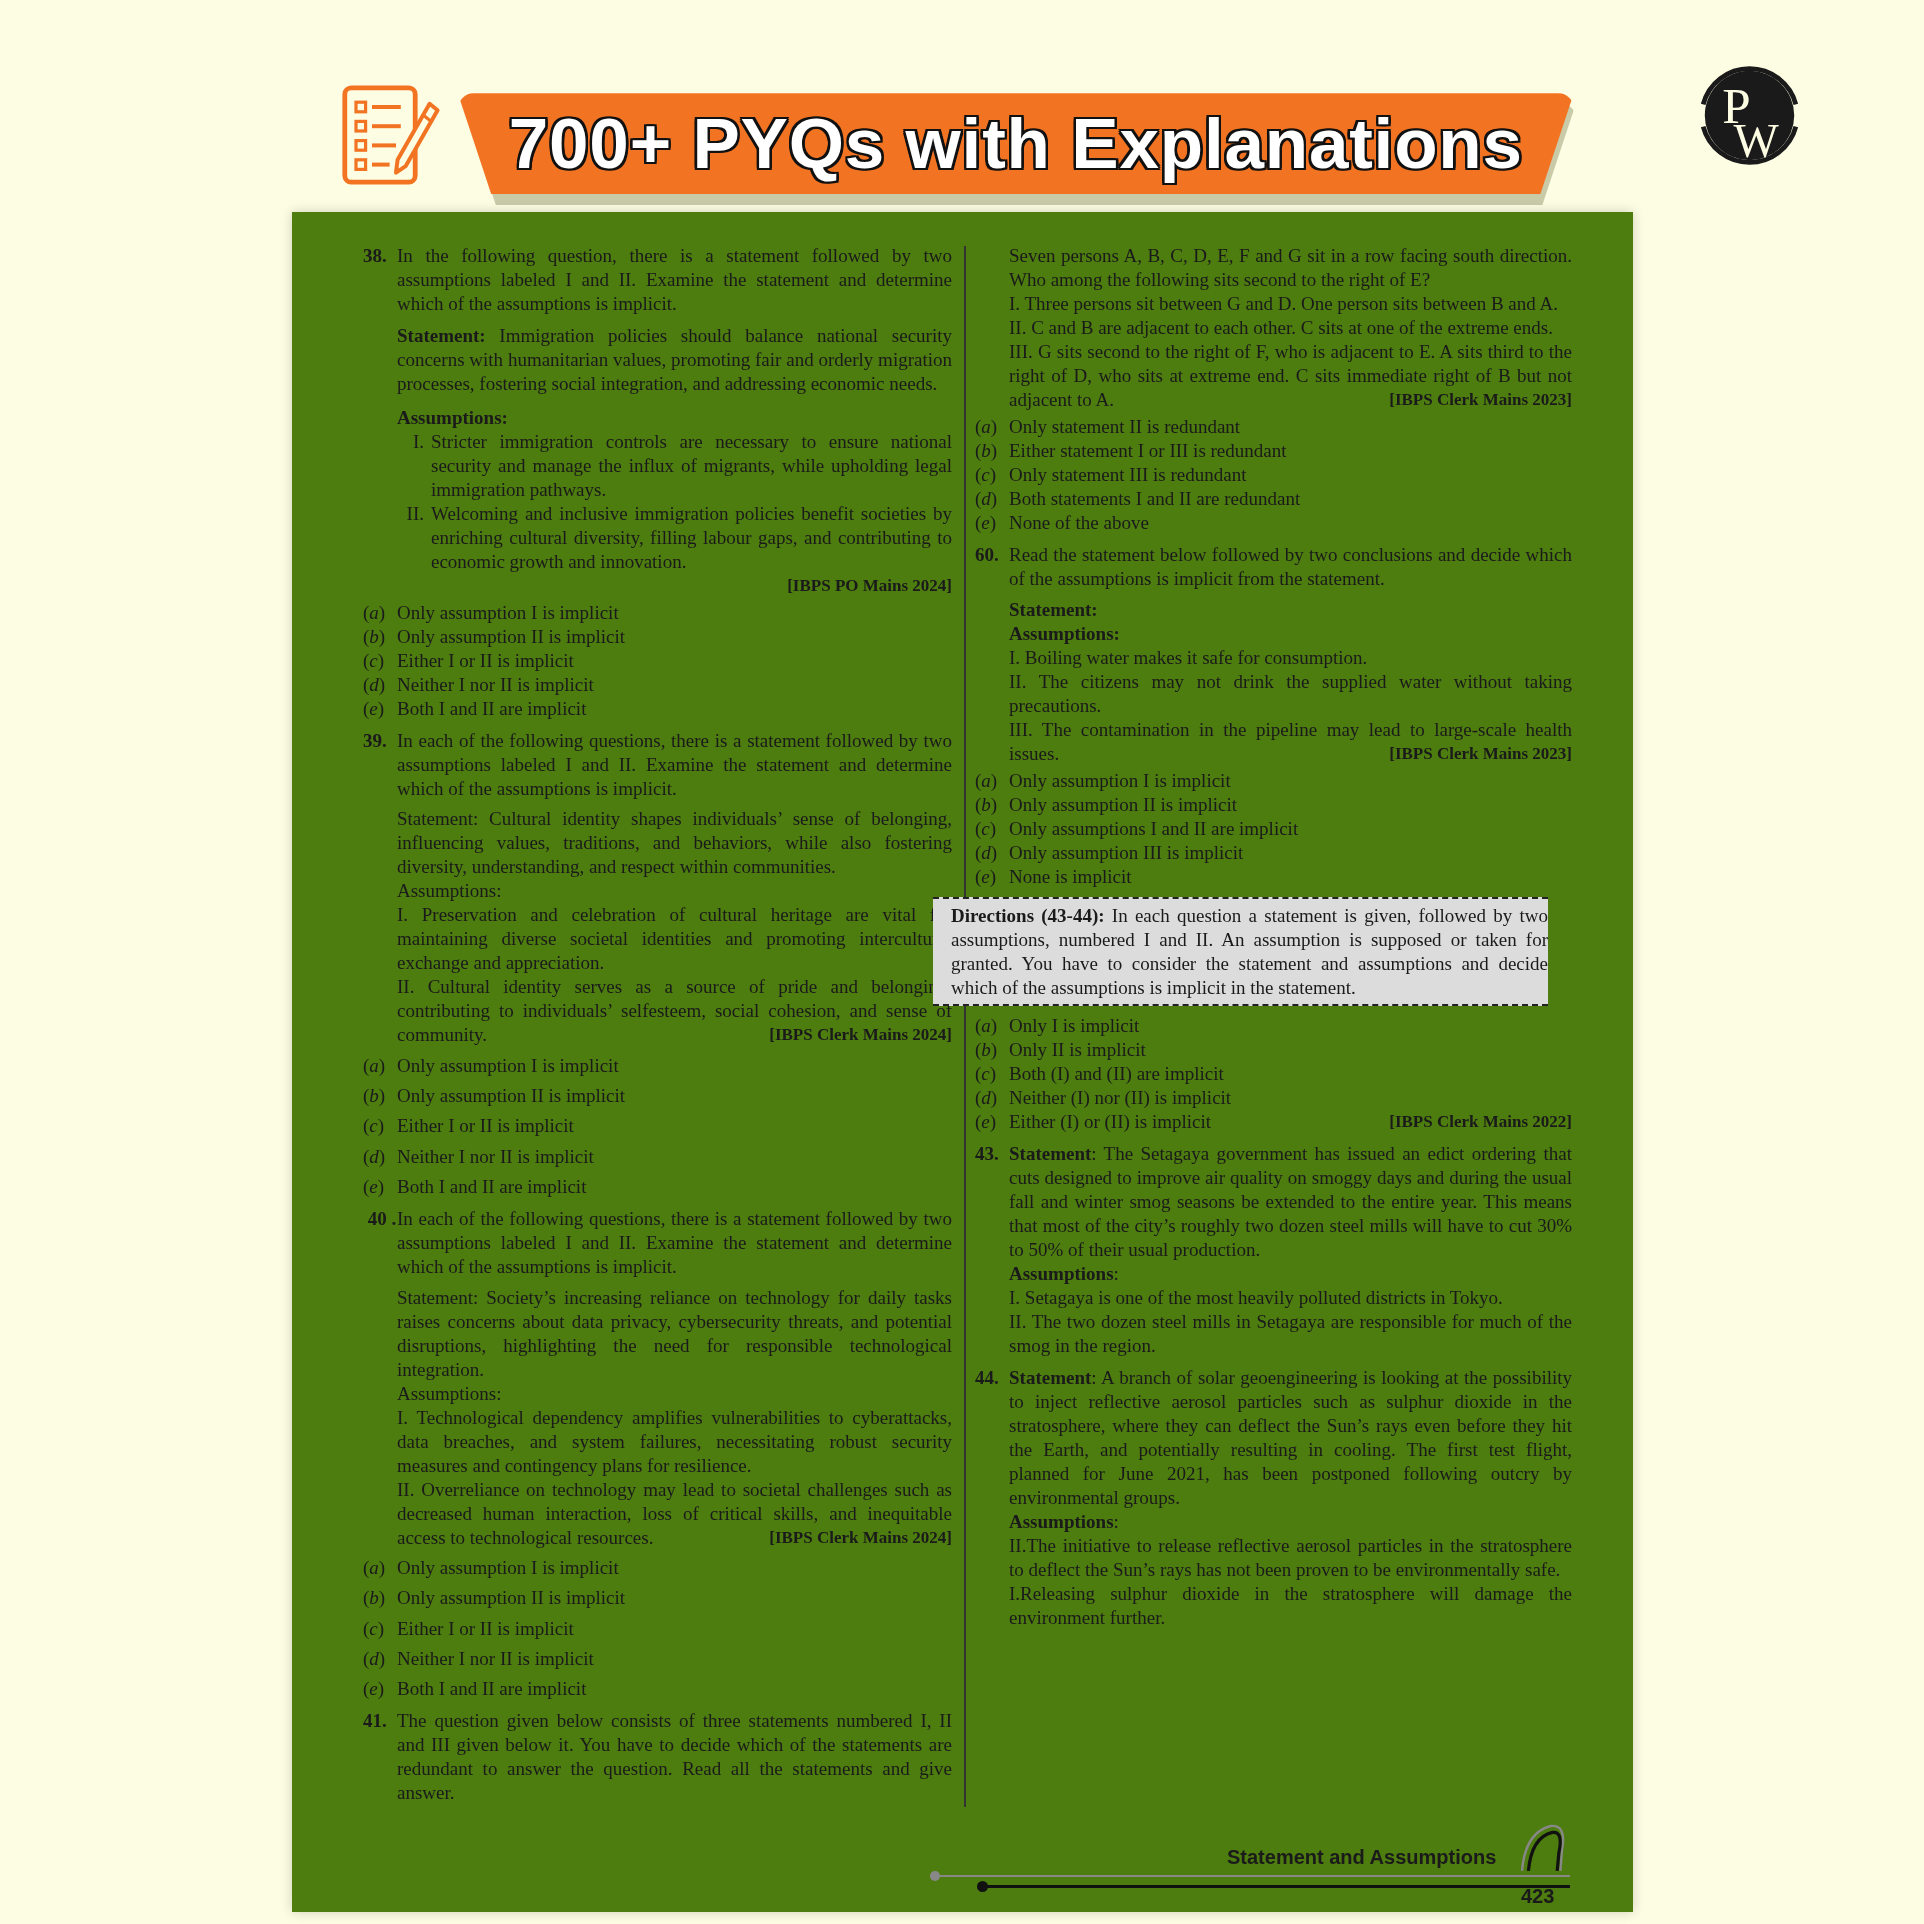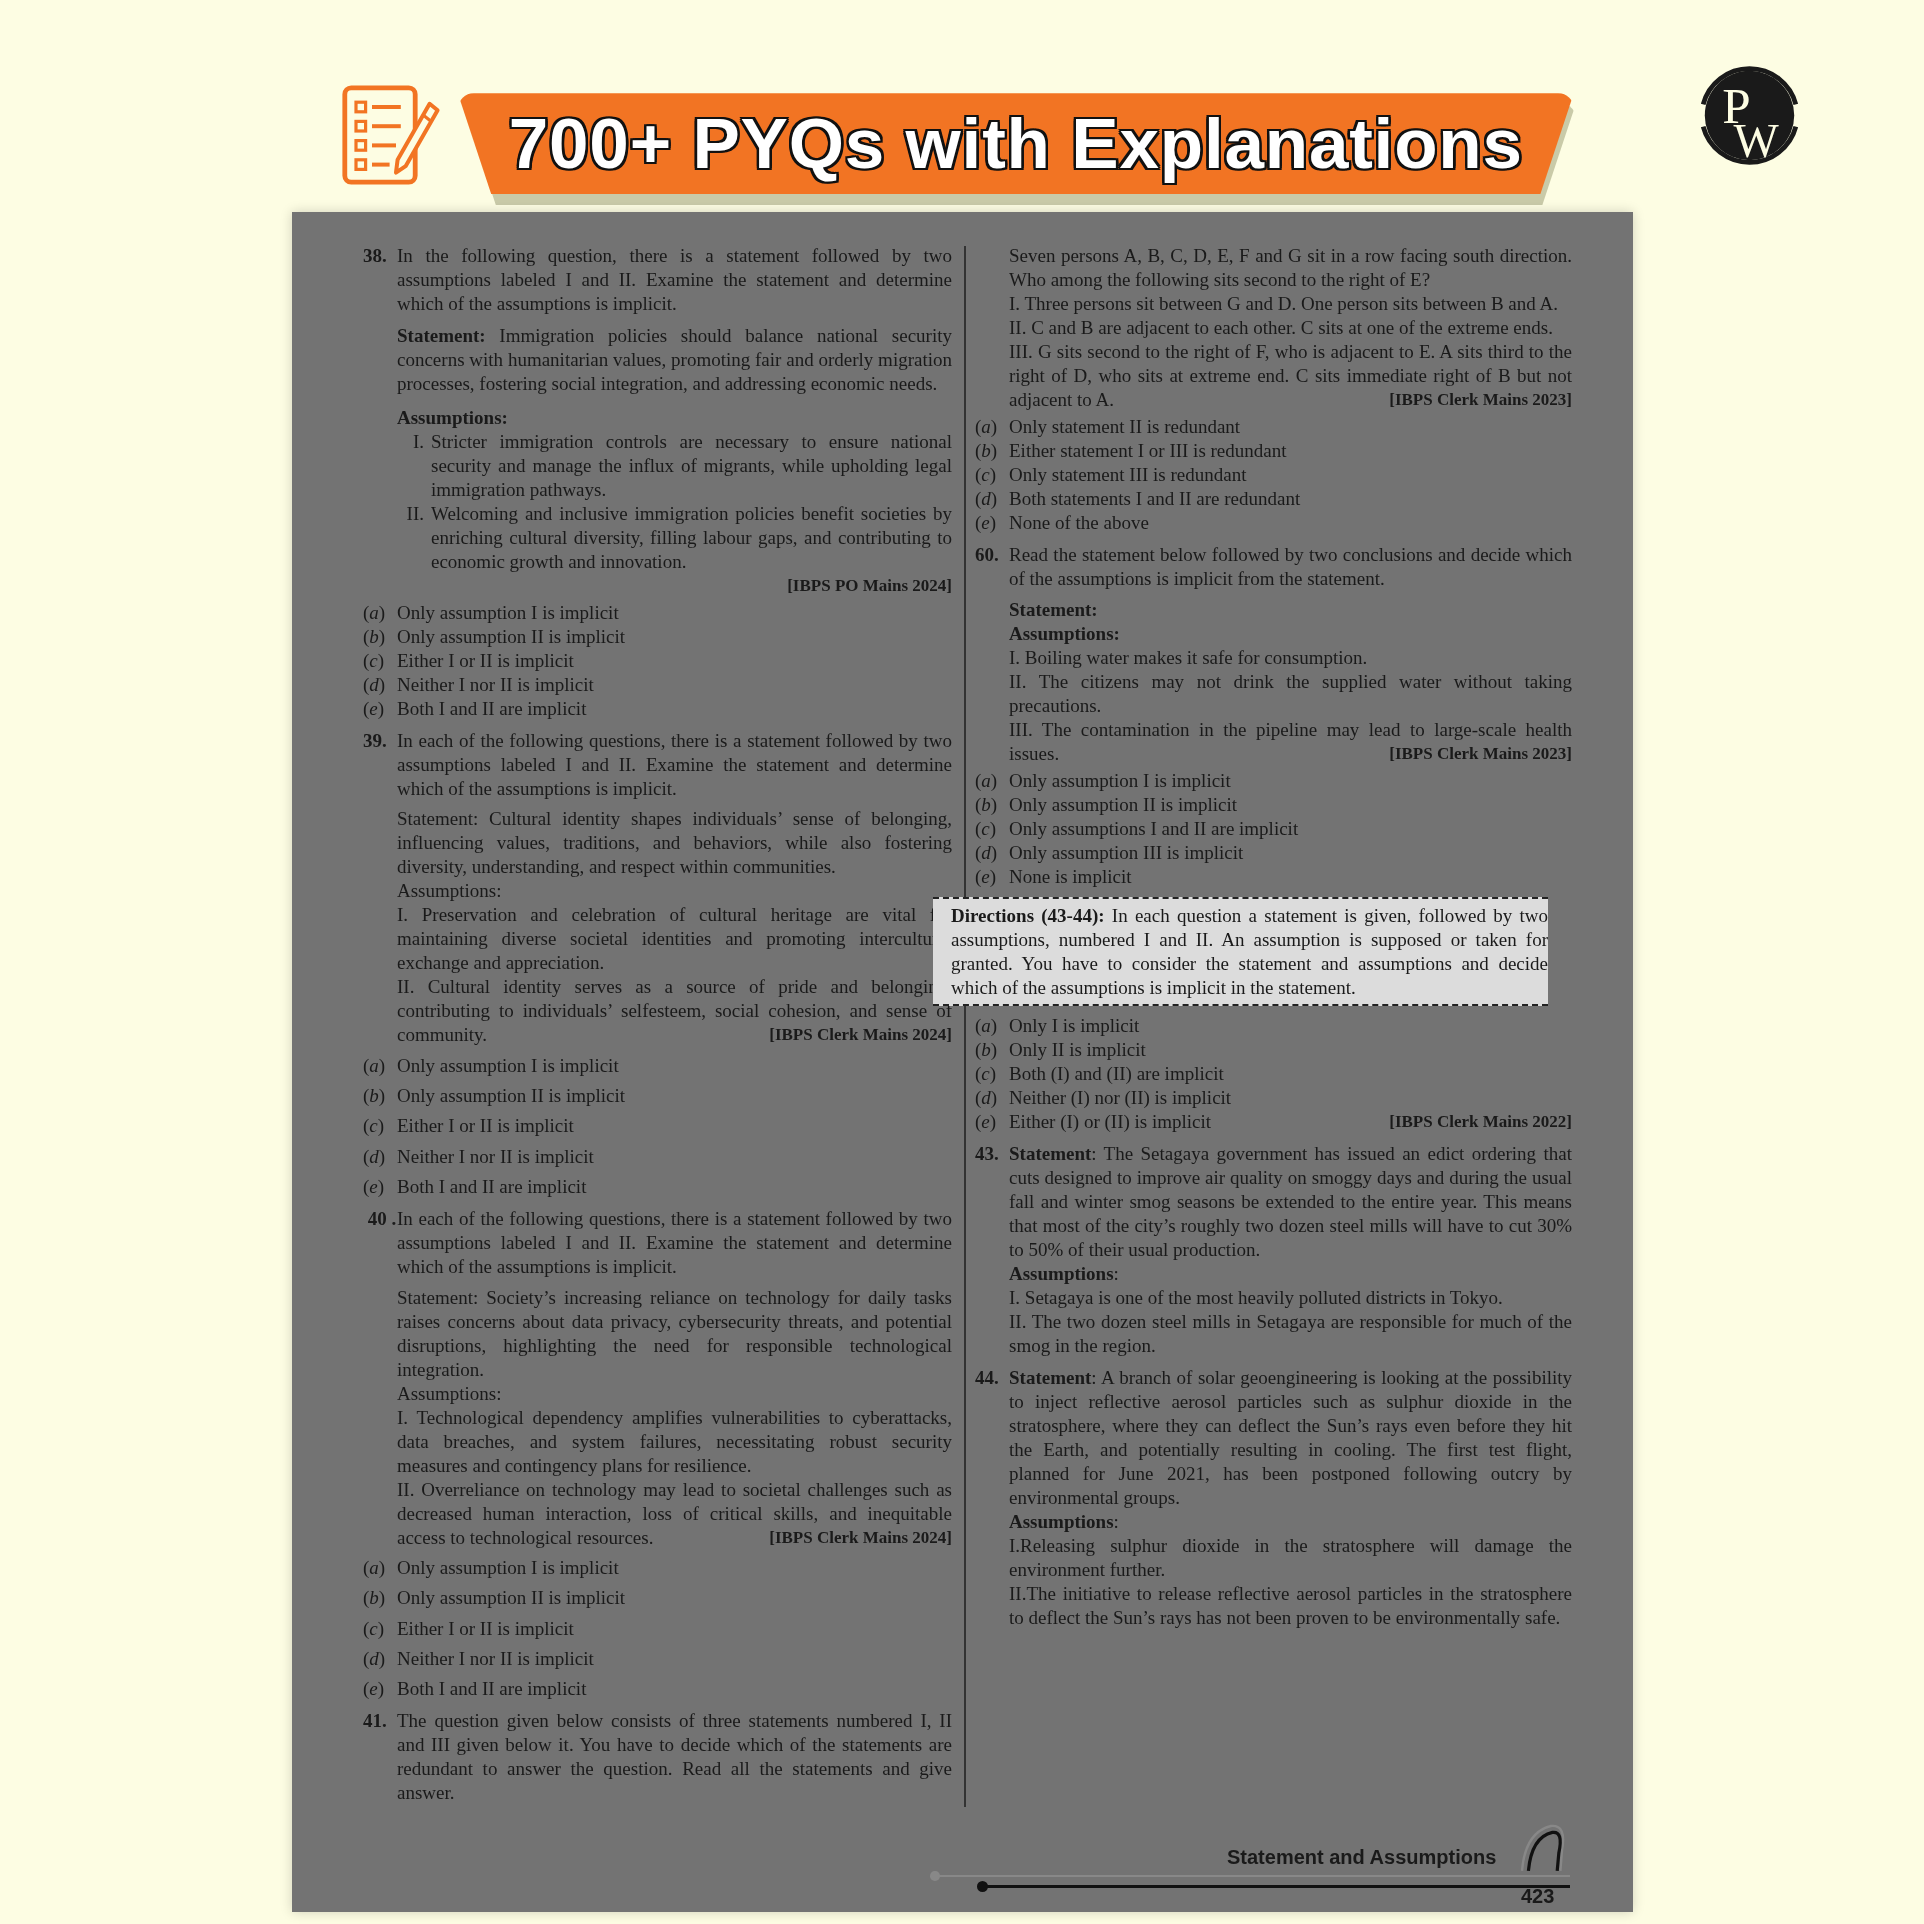--- a/index.html
+++ b/index.html
@@ -29,21 +29,21 @@
     font-weight: bold; font-size: 71px; color: #ffffff;
     letter-spacing: 0.8px;
     text-shadow: -2.4px -2.4px 0 #111, 2.4px -2.4px 0 #111, -2.4px 2.4px 0 #111, 2.4px 2.4px 0 #111,
                  0 2.4px 0 #111, 0 -2.4px 0 #111, 2.4px 0 0 #111, -2.4px 0 0 #111;
   }
   .logo { position: absolute; left: 1692px; top: 58px; width: 115px; height: 115px; }
 
   
   .page {
     position: absolute; left: 292px; top: 212px; width: 1341px; height: 1700px;
-    background: #737373; box-shadow: 0 0 11.2px rgba(0,0,0,0.18);
+    background: #4d7c0f; box-shadow: 0 0 11.2px rgba(0,0,0,0.18);
   }
   .col { position: absolute; top: 32px; font-size: 19px; line-height: 24px; text-align: justify; }
   .col-left { left: 71px; width: 589px; }
   .col-right { left: 683px; width: 597px; }
   .divider { position: absolute; left: 672px; top: 34px; width: 1.6px; height: 1561px; background: #333; }
 
   .q { position: relative; padding-left: 34px; margin-bottom: 8px; }
   .qnum { position: absolute; left: 0; top: 0; font-weight: bold; }
   .q p { margin: 0; }
   .para { margin-top: 6.4px !important; }
@@ -229,22 +229,22 @@
       <p><b>Statement</b><span>: The Setagaya government has issued an edict ordering that cuts designed to improve air quality on smoggy days and during the usual fall and winter smog seasons be extended to the entire year. This means that most of the city’s roughly two dozen steel mills will have to cut 30% to 50% of their usual production.</span></p>
       <p><b>Assumptions</b>:</p>
       <p>I. Setagaya is one of the most heavily polluted districts in Tokyo.</p>
       <p>II. The two dozen steel mills in Setagaya are responsible for much of the smog in the region.</p>
     </div>
 
     <div class="q">
       <span class="qnum">44.</span>
       <p><b>Statement</b><span>: A branch of solar geoengineering is looking at the possibility to inject reflective aerosol particles such as sulphur dioxide in the stratosphere, where they can deflect the Sun’s rays even before they hit the Earth, and potentially resulting in cooling. The first test flight, planned for June 2021, has been postponed following outcry by environmental groups.</span></p>
       <p><b>Assumptions</b>:</p>
+      <p>II.The initiative to release reflective aerosol particles in the stratosphere to deflect the Sun’s rays has not been proven to be environmentally safe.</p>
       <p>I.Releasing sulphur dioxide in the stratosphere will damage the environment further.</p>
-      <p>II.The initiative to release reflective aerosol particles in the stratosphere to deflect the Sun’s rays has not been proven to be environmentally safe.</p>
     </div>
   </div>
 </div>
 
 <div class="dot-gray"></div>
 <div class="line-gray"></div>
 <div class="dot-black"></div>
 <div class="line-black"></div>
 <span class="footer-title">Statement and  Assumptions</span>
 <svg class="footer-arc" viewBox="0 0 70 70">

